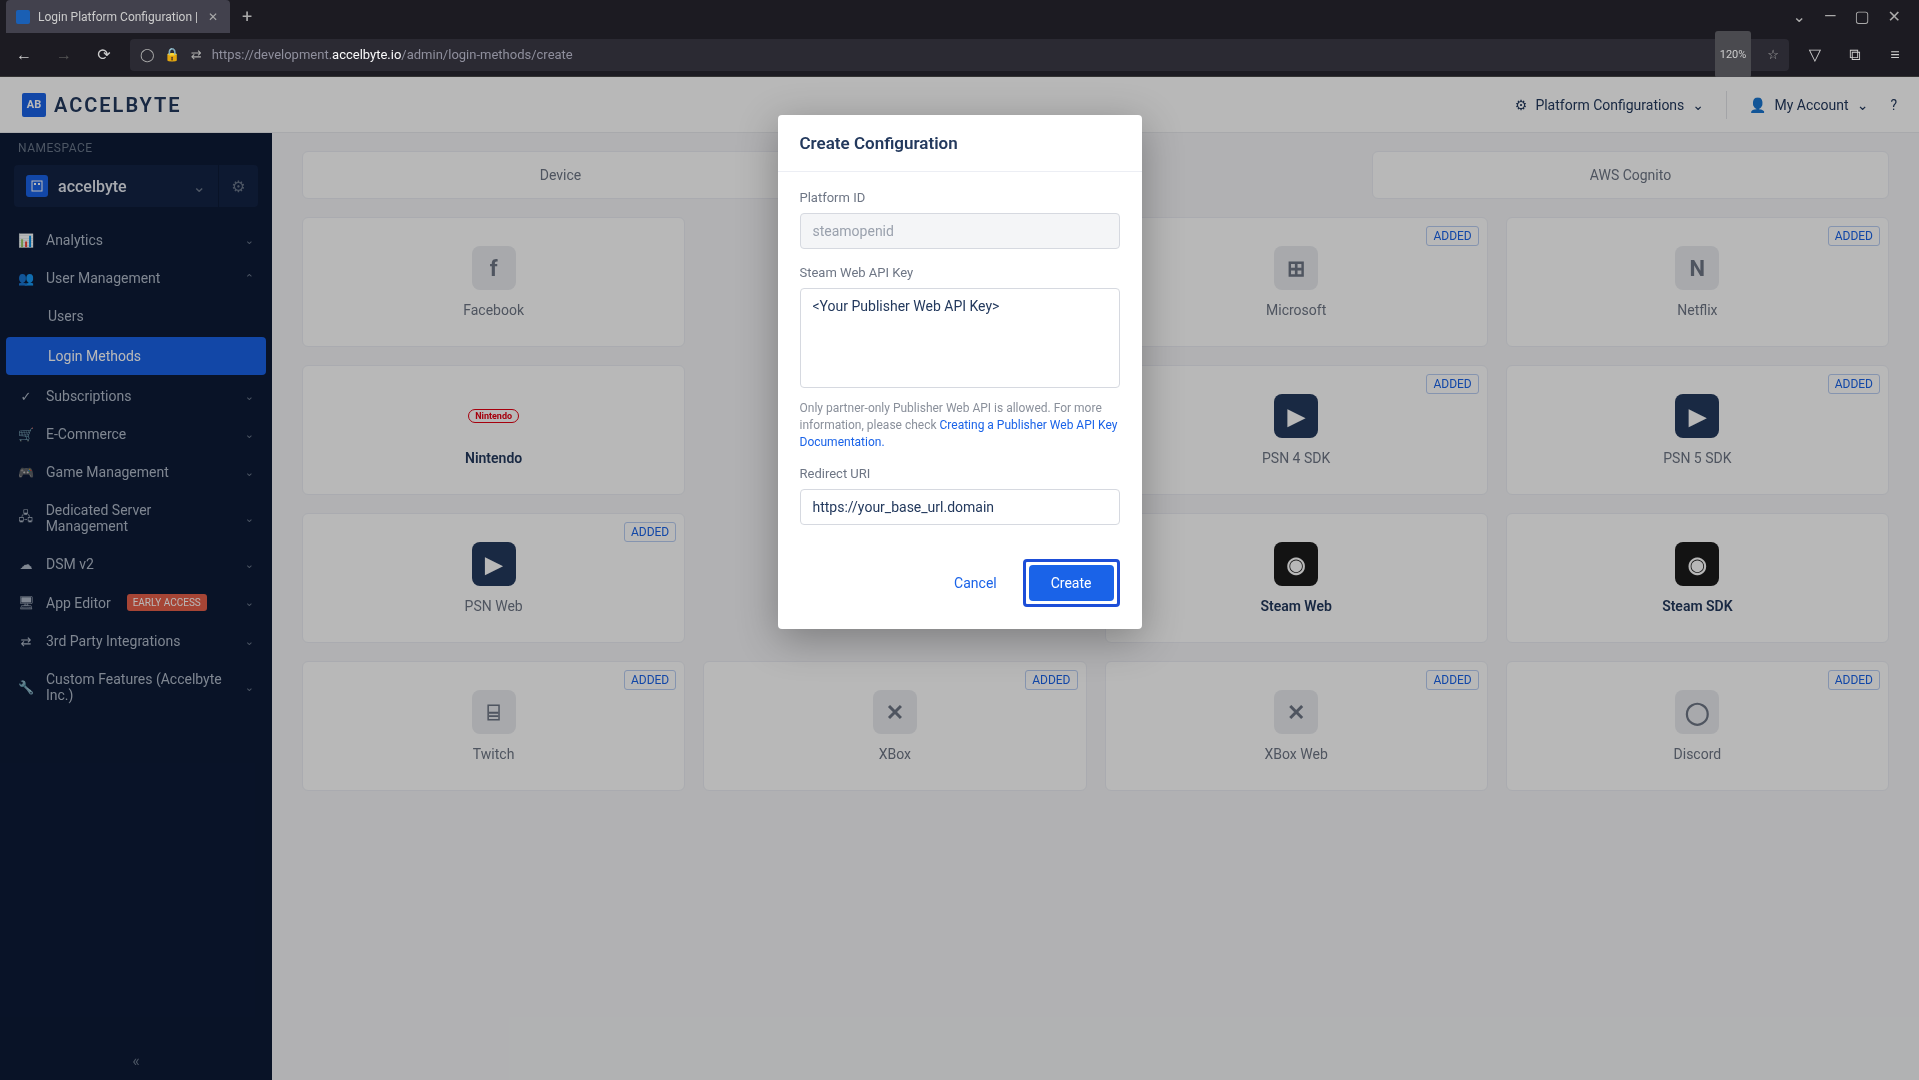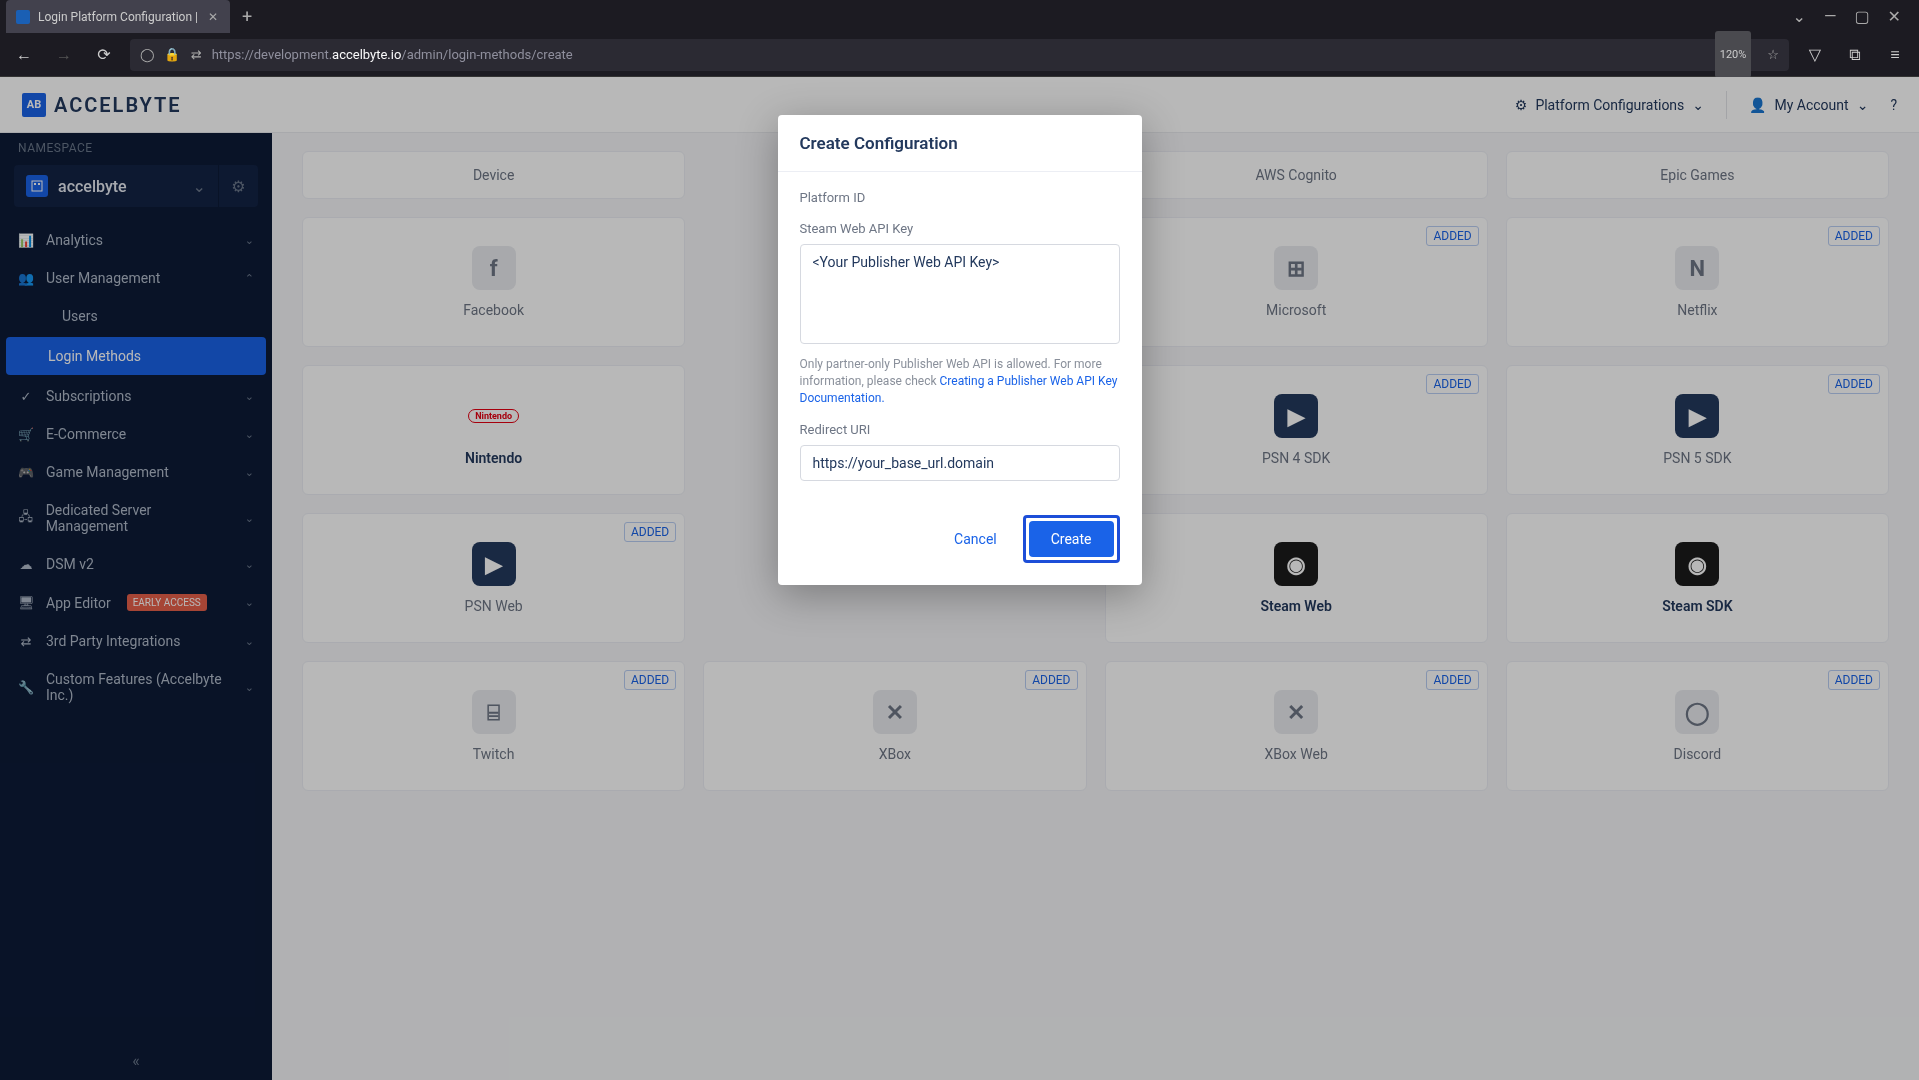--- a/index.html
+++ b/index.html
@@ -30,21 +30,21 @@
 .divider-v { width: 1px; height: 28px; background: #e2e4e8; }
 .content { display: flex; height: calc(100% - 56px); }
 .sidebar { width: 272px; background: #0d1b37; color: #b0bac9; padding-top: 2px; overflow: hidden; position: relative; }
 .ns-label { font-size: 12px; color: #6a778a; padding: 6px 18px 10px; letter-spacing: 0.5px; }
 .ns-select { margin: 0 14px 14px; display: flex; }
 .ns-btn { flex: 1; background: #132345; display: flex; align-items: center; gap: 10px; padding: 10px 12px; border-radius: 4px 0 0 4px; cursor: pointer; }
 .ns-icon { width: 22px; height: 22px; background: #1a63e8; border-radius: 3px; display: flex; align-items: center; justify-content: center; }
 .ns-gear { width: 40px; background: #132345; border-radius: 0 4px 4px 0; border-left: 1px solid #0d1b37; display: flex; align-items: center; justify-content: center; cursor: pointer; }
 .side-item { display: flex; align-items: center; gap: 12px; padding: 11px 18px; font-size: 14px; cursor: pointer; }
 .side-item .chev { margin-left: auto; font-size: 11px; color: #6a778a; }
-.side-sub { padding: 11px 18px 11px 48px; font-size: 14px; cursor: pointer; margin-left: 14px; }
+.side-sub { padding: 11px 18px 11px 48px; font-size: 14px; cursor: pointer; }
 .side-sub.active { background: #1a63e8; color: #fff; border-radius: 4px; margin: 2px 6px; padding-left: 42px; }
 .badge-ea { background: #e6604a; color: #fff; font-size: 10px; padding: 3px 6px; border-radius: 3px; margin-left: 4px; }
 .collapse-btn { position: absolute; bottom: 10px; left: 50%; transform: translateX(-50%); color: #6a778a; cursor: pointer; }
 .main { flex: 1; padding: 18px 30px; overflow: hidden; }
 .row { display: flex; gap: 18px; margin-bottom: 18px; }
 .card { position: relative; flex: 1; height: 130px; background: #fff; border-radius: 6px; display: flex; flex-direction: column; align-items: center; justify-content: center; gap: 12px; border: 1px solid #eceef4; }
 .card.short { height: 48px; }
 .card-icon { width: 44px; height: 44px; background: #e9ebef; border-radius: 8px; display: flex; align-items: center; justify-content: center; color: #6e7685; }
 .card-icon.dark { background: #23395d; color: #fff; }
 .card-icon.black { background: #1b1b1b; color: #fff; }
@@ -205,23 +205,20 @@
     <div class="main">
       <div id="grid">
           <div class="row">
             <div class="card short">
               <span class="card-label">Device</span>
             </div>
             <div class="card short" style="visibility: hidden;"></div>
             <div class="card short">
               <span class="card-label">AWS Cognito</span>
             </div>
-            <div class="card short">
-              <span class="card-label">Epic Games</span>
-            </div>
           </div>
           <div class="row">
             <div class="card">
               <div class="card-icon">
                 <span style="font-size:22px;font-weight:bold">f</span>
               </div>
               <span class="card-label">Facebook</span>
             </div>
             <div class="card" style="visibility: hidden;"></div>
             <div class="card">
@@ -318,20 +315,21 @@
     </div>
   </div>
 
   <div class="app-overlay"></div>
 
   <div class="modal">
     <div class="modal-head">Create Configuration</div>
     <div class="modal-body">
       <div class="form-group">
         <div class="field-label">Platform ID</div>
+        <input class="field-input" disabled="" value="steamopenid" style="">
       </div>
       <div class="form-group">
         <div class="field-label">Steam Web API Key</div>
         <textarea class="field-input" style="">&lt;Your Publisher Web API Key&gt;</textarea>
         <div class="helper">
           <span>Only partner-only Publisher Web API is allowed. For more information, please check </span><a href="#">Creating a Publisher Web API Key Documentation.</a>
         </div>
       </div>
       <div class="form-group">
         <div class="field-label">Redirect URI</div>

